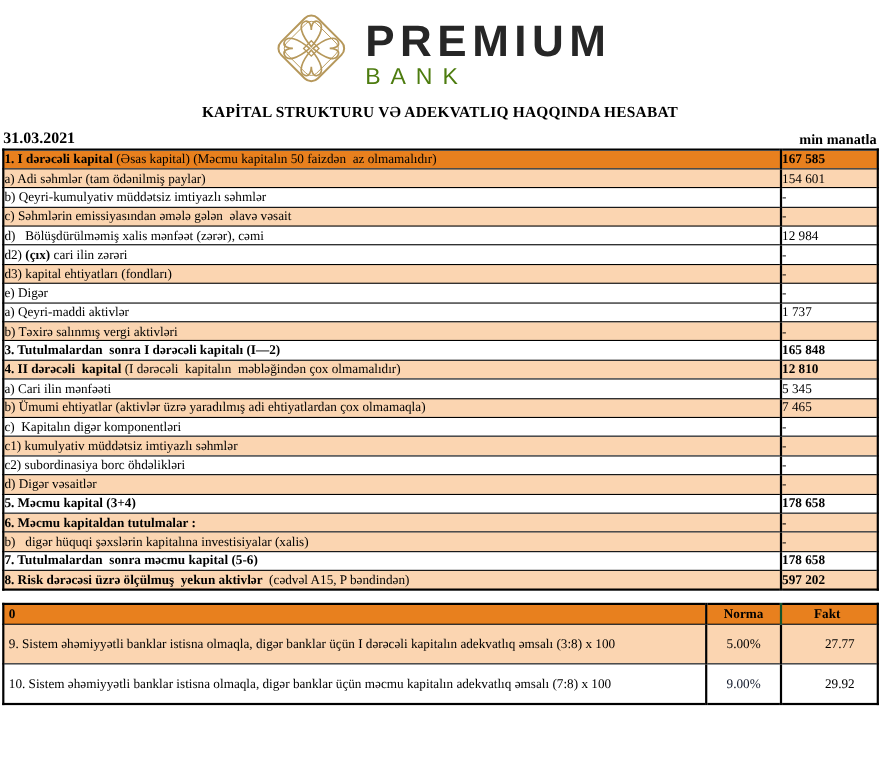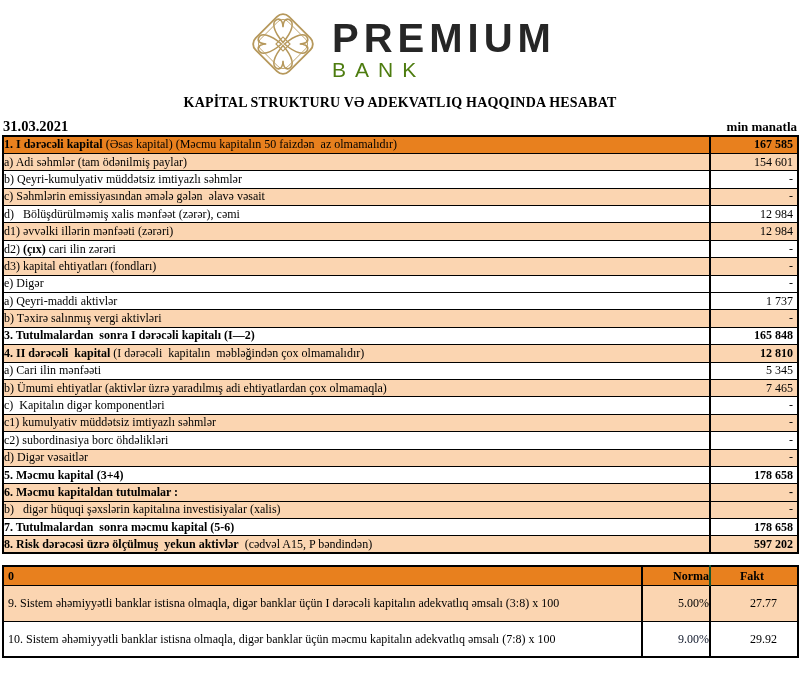--- a/index.html
+++ b/index.html
@@ -49,42 +49,42 @@
   table.capital { border: 2px solid #000; }
   .capital td {
     border: 1px solid #000;
     height: 17.4px; line-height: 13px;
     font-size: 12px; padding: 0;
     overflow: hidden; white-space: nowrap;
   }
   .capital td.label span { white-space: pre; }
   .capital td.val {
     border-left: 2px solid #000;
-    text-align: right; padding-right: 4px;
+    text-align: left; padding-right: 4px;
   }
   .b { font-weight: bold; }
   .ind0 { padding-left: 5px; }
   .ind1 { padding-left: 21px; }
   .ind2 { padding-left: 38px; }
   .bg-orange { background: #E8801E; }
   .bg-peach  { background: #FBD5B1; }
   .bg-white  { background: #ffffff; }
 
   .spacer { height: 11px; }
 
   table.adequacy { border: 2px solid #000; }
   .adequacy td {
     border: 1px solid #000;
     font-size: 12px; padding: 0;
     overflow: hidden; white-space: nowrap;
   }
   .adequacy tr.hdr td { height: 19px; font-weight: bold; }
   .adequacy tr.datarow td { height: 36px; font-weight: normal; }
   .adequacy td.lbl { padding-left: 4px; }
-  .adequacy td.norma { text-align: right; border-left: 2px solid #000; }
+  .adequacy td.norma { text-align: center; border-left: 2px solid #000; }
   .adequacy td.fakt  { text-align: right; padding-right: 20px; border-left: 2px solid #000; }
   .adequacy td.fakt-hdr { text-align: center; padding-right: 4px; border-left: 2px solid #14532d; }
   .norma-red { color: #0f172a; }
 </style>
 </head>
 <body>
 
 <div class="logo-wrap">
   <svg class="emblem" viewBox="0 0 100 100" aria-hidden="true">
     <g fill="none" stroke="#B6985B">
@@ -131,24 +131,20 @@
         <td class="val">-</td>
       </tr>
       <tr class="bg-peach">
         <td class="label ind1"><span>c) Səhmlərin emissiyasından əmələ gələn  əlavə vəsait</span></td>
         <td class="val">-</td>
       </tr>
       <tr class="bg-white">
         <td class="label ind1"><span>d)   Bölüşdürülməmiş xalis mənfəət (zərər), cəmi</span></td>
         <td class="val">12 984</td>
       </tr>
-      <tr class="bg-peach">
-        <td class="label ind2"><span>d1) əvvəlki illərin mənfəəti (zərəri)</span></td>
-        <td class="val">12 984</td>
-      </tr>
       <tr class="bg-white">
         <td class="label ind2"><span>d2) </span><span class="b">(çıx)</span><span> cari ilin zərəri</span></td>
         <td class="val">-</td>
       </tr>
       <tr class="bg-peach">
         <td class="label ind2"><span>d3) kapital ehtiyatları (fondları)</span></td>
         <td class="val">-</td>
       </tr>
       <tr class="bg-white">
         <td class="label ind1"><span>e) Digər</span></td>

